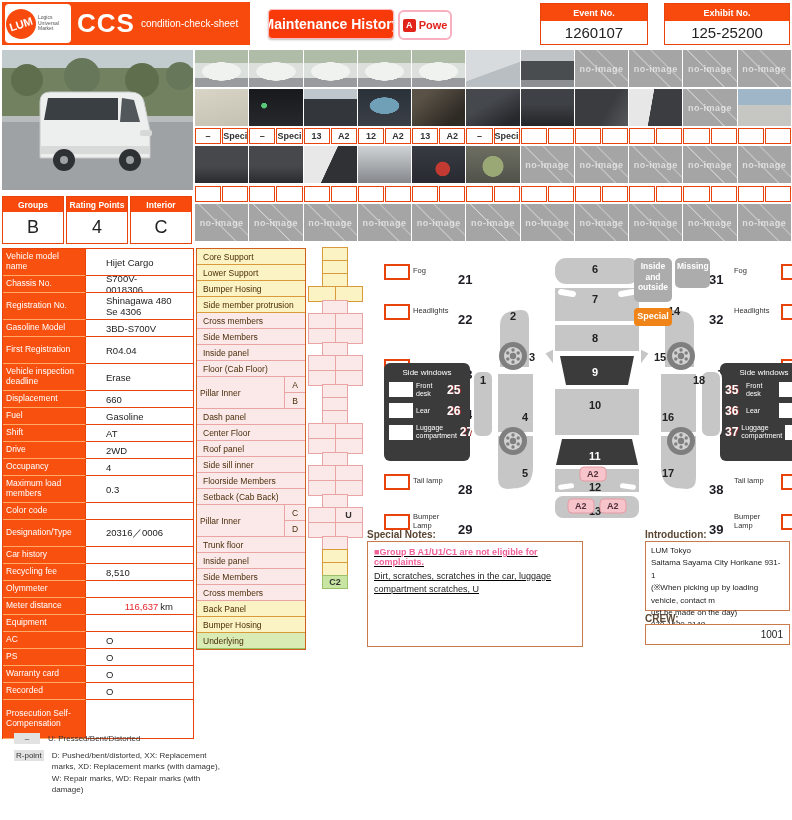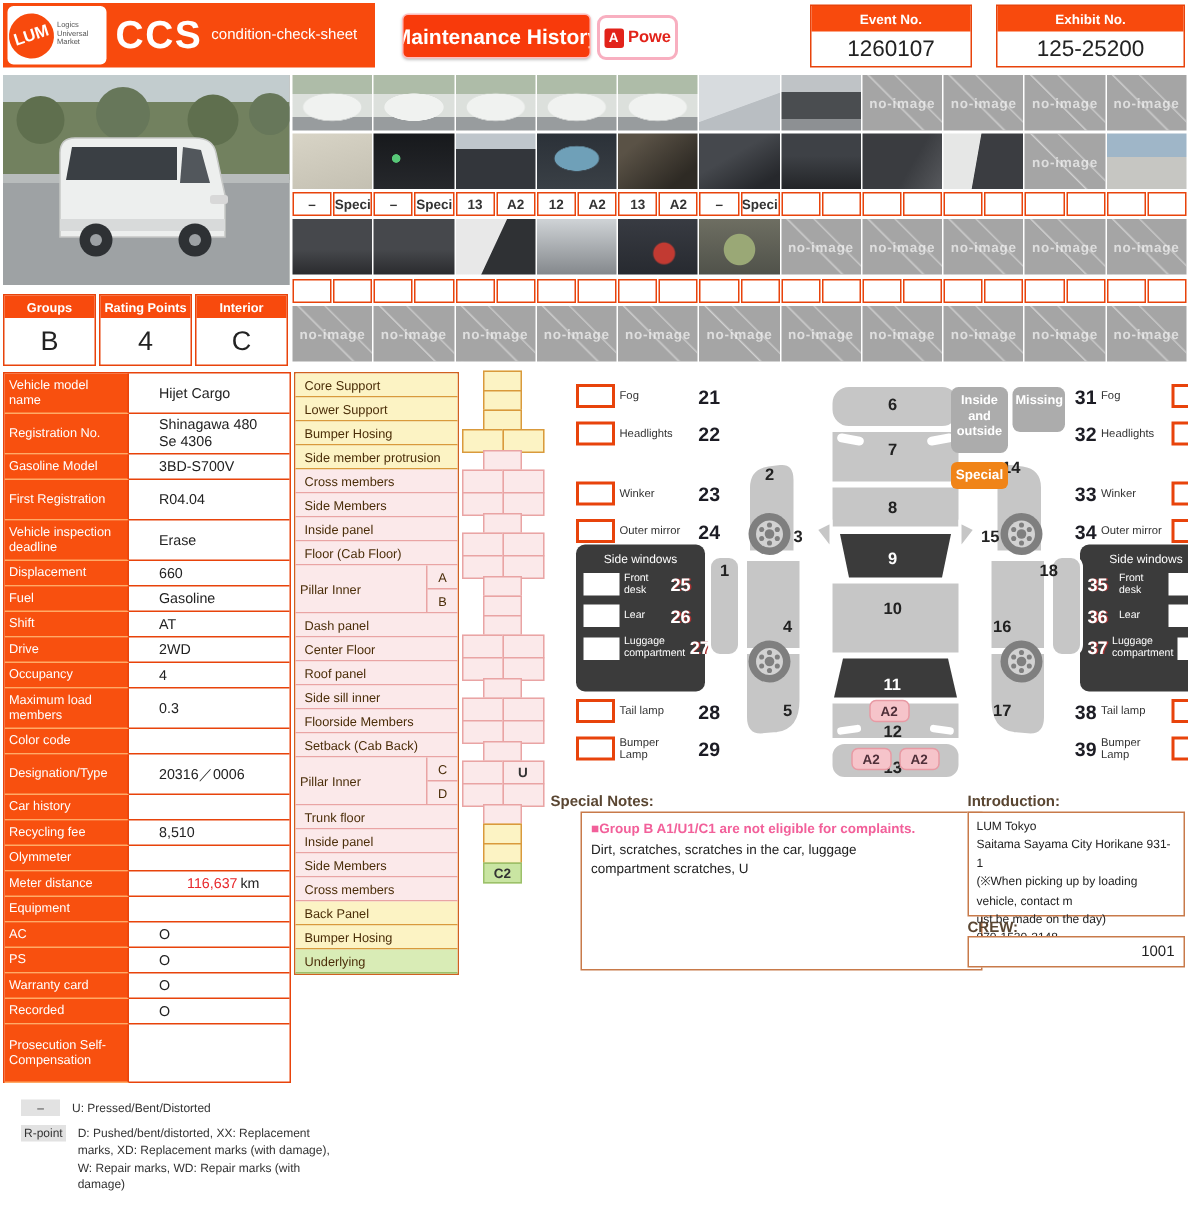--- a/index.html
+++ b/index.html
@@ -106,36 +106,36 @@
   .lad-wide.yellow .wcell{background:#FCF3C4;border:1px solid #D99A3C;margin:-0.5px;}
   .lad-wide.pink .wcell{background:#FBE9EA;border:1px solid #E9A4A4;margin:-0.5px;}
 
   
   .diagram{left:382px;top:248px;width:427px;height:280px;background:#fff;}
   .chk-col{position:absolute;display:flex;flex-direction:column;}
   .chk-row{display:flex;align-items:center;margin-bottom:9px;}
   .chk-row.gap{margin-top:15px;}
   .cb{width:26px;height:16px;background:#fff;border:2px solid #E8430B;box-sizing:border-box;flex:none;}
   .chk-label{font-size:7.5px;color:#333;line-height:1.1;margin:0 3px;flex:1;}
-  .chk-num{font-size:13px;font-weight:bold;color:#1c1c24;width:22px;text-align:right;}
+  .chk-num{font-size:13px;font-weight:bold;color:#1c1c24;width:22px;text-align:left;margin-top:16px;}
   .dark-panel{position:absolute;background:#3B3B3B;border-radius:6px;color:#fff;padding:5px 5px 2px;box-sizing:border-box;}
   .dp-title{font-size:8px;text-align:center;margin-bottom:5px;}
   .dp-row{display:flex;align-items:center;margin-bottom:6px;}
   .dp-cb{width:24px;height:15px;background:#fff;flex:none;}
   .dp-label{font-size:7px;line-height:1.1;margin:0 3px;flex:1;}
   .dp-num{font-size:12px;font-weight:bold;color:#fff;text-shadow:1px 0 #a33;width:18px;}
   .gray-btn{position:absolute;background:#ACACAC;border-radius:5px;color:#fff;font-size:8.5px;font-weight:bold;text-align:center;line-height:1.25;padding:3px 2px;box-sizing:border-box;}
   .special-btn{position:absolute;background:#F08418;border-radius:4px;color:#fff;font-size:9px;font-weight:bold;text-align:center;padding:3px 2px;box-sizing:border-box;}
   .zn{font:bold 11px "Liberation Sans",sans-serif;fill:#222;}
   .znw{font:bold 11px "Liberation Sans",sans-serif;fill:#fff;}
   .a2t{font:bold 9px "Liberation Sans",sans-serif;fill:#50303a;}
 
   
   .sn-title,.in-title,.crew-title{font-size:10px;font-weight:bold;color:#5a4632;}
-  .sn-box{left:387px;top:541px;width:268px;height:106px;border:1px solid #C87A4A;background:#fff;padding:5px 6px;box-sizing:border-box;}
+  .sn-box{left:367px;top:541px;width:216px;height:106px;border:1px solid #C87A4A;background:#fff;padding:5px 6px;box-sizing:border-box;text-decoration:underline;}
   .sn-warning{color:#F2609A;font-size:9px;font-weight:bold;margin-bottom:3px;}
   .sn-body{font-size:9px;color:#222;line-height:1.45;width:200px;}
   .in-box{left:645px;top:541px;width:145px;height:70px;border:1px solid #C87A4A;background:#fff;padding:3px 5px;box-sizing:border-box;}
   .in-line{font-size:8px;color:#222;line-height:1.55;}
   .crew-box{left:645px;top:624px;width:145px;height:21px;border:1px solid #C87A4A;background:#fff;display:flex;align-items:center;justify-content:flex-end;font-size:10px;color:#222;padding:0 6px;box-sizing:border-box;}
 </style>
 </head>
 <body>
 
 <div id="app">
@@ -345,20 +345,24 @@
       <div class="rate-col">
         <div class="rate-head">Interior</div>
         <div class="rate-val">C</div>
       </div>
     </div>
 
   <div class="abs info-table" id="info-table">
       <div class="info-row l2">
         <div class="info-label">Vehicle model name</div>
         <div class="info-value">Hijet Cargo</div>
+      </div>
+      <div class="info-row l1">
+        <div class="info-label">Chassis No.</div>
+        <div class="info-value">S700V-0018306</div>
       </div>
       <div class="info-row l2">
         <div class="info-label">Registration No.</div>
         <div class="info-value">Shinagawa 480 Se 4306</div>
       </div>
       <div class="info-row l1">
         <div class="info-label">Gasoline Model</div>
         <div class="info-value">3BD-S700V</div>
       </div>
       <div class="info-row l2">

